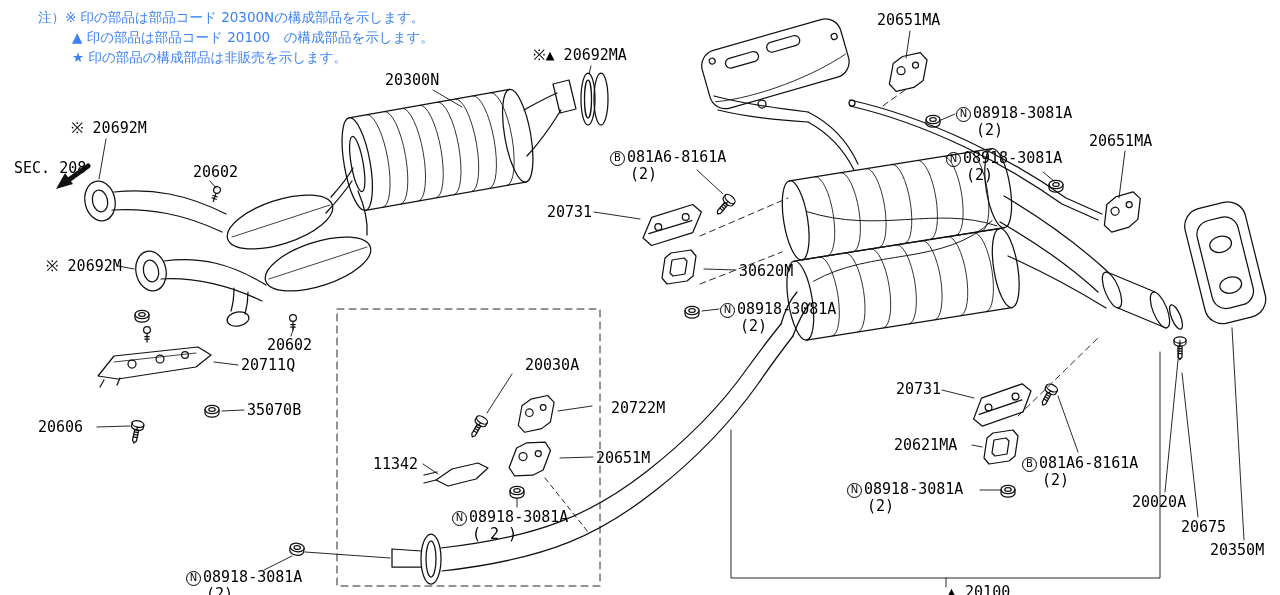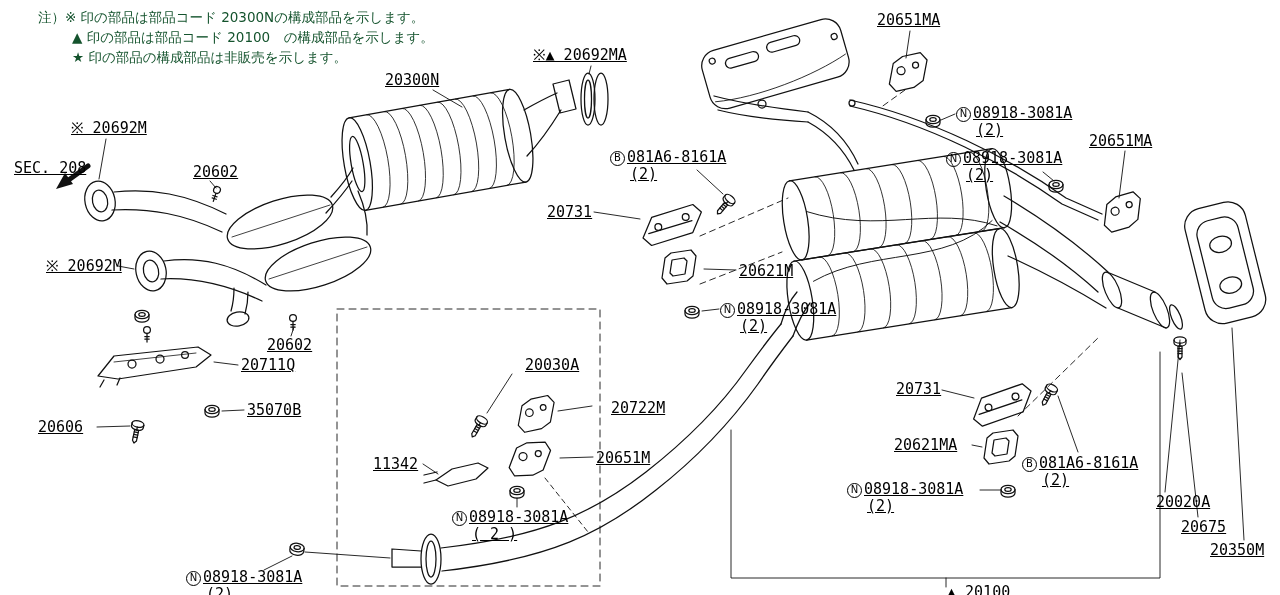--- a/index.html
+++ b/index.html
@@ -1,21 +1,21 @@
 <!DOCTYPE html>
 <html><head>
 <meta charset="utf-8">
 <style>
   html,body{margin:0;padding:0;}
   body{width:1280px;height:595px;position:relative;overflow:hidden;background:#ffffff;}
   #art{position:absolute;left:0;top:0;}
-  .lbl{position:absolute;font:15px/17px "DejaVu Sans Mono","Liberation Mono",monospace;color:#000;white-space:nowrap;text-decoration:underline;}
+  .lbl{position:absolute;font:15px/17px "DejaVu Sans Mono","Liberation Mono",monospace;color:#000;white-space:nowrap;}
   .lbl .qty{padding-left:20px;}
   .circ{display:inline-block;box-sizing:border-box;width:15px;height:15px;line-height:12px;border:1.3px solid #000;border-radius:50%;text-align:center;font-size:10px;font-family:"DejaVu Sans","Liberation Sans",sans-serif;margin-right:2px;vertical-align:1px;}
-  .note{position:absolute;font:13.5px/20px "DejaVu Sans","Liberation Sans",sans-serif;color:#14532d;white-space:nowrap;}
+  .note{position:absolute;font:13.5px/20px "DejaVu Sans","Liberation Sans",sans-serif;color:#3b82f6;white-space:nowrap;}
 </style>
 </head>
 <body>
 
 <svg id="art" width="1280" height="595" viewBox="0 0 1280 595">
   <defs>
     <g id="nut">
       <ellipse cx="0" cy="-1.5" rx="7" ry="4.2"></ellipse>
       <path d="M-7 -1.5 v3.5 M7 -1.5 v3.5 M-7 2 a7 4.2 0 0 0 14 0"></path>
       <ellipse cx="0" cy="-1.5" rx="3.2" ry="1.9"></ellipse>
@@ -237,26 +237,26 @@
 <div class="lbl" style="left:46px;top:258px">※ 20692M</div>
 <div class="lbl" style="left:267px;top:337px">20602</div>
 <div class="lbl" style="left:241px;top:357px">20711Q</div>
 <div class="lbl" style="left:247px;top:402px">35070B</div>
 <div class="lbl" style="left:38px;top:419px">20606</div>
 <div class="lbl" style="left:525px;top:357px">20030A</div>
 <div class="lbl" style="left:611px;top:400px">20722M</div>
 <div class="lbl" style="left:596px;top:450px">20651M</div>
 <div class="lbl" style="left:373px;top:456px">11342</div>
 <div class="lbl" style="left:547px;top:204px">20731</div>
-<div class="lbl" style="left:739px;top:263px">20621M</div>
+<div class="lbl" style="left:739px;top:263px">30620M</div>
 <div class="lbl" style="left:877px;top:12px">20651MA</div>
 <div class="lbl" style="left:1089px;top:133px">20651MA</div>
 <div class="lbl" style="left:896px;top:381px">20731</div>
 <div class="lbl" style="left:894px;top:437px">20621MA</div>
-<div class="lbl" style="left:1156px;top:494px">20020A</div>
+<div class="lbl" style="left:1132px;top:494px">20020A</div>
 <div class="lbl" style="left:1181px;top:519px">20675</div>
 <div class="lbl" style="left:1210px;top:542px">20350M</div>
 <div class="lbl" style="left:947px;top:584px">▲ 20100</div>
 
 <div class="lbl" style="left:956px;top:105px">
   <div><span class="circ">N</span><span>08918-3081A</span></div>
   <div class="qty">(2)</div>
 </div>
 <div class="lbl" style="left:946px;top:150px">
   <div><span class="circ">N</span><span>08918-3081A</span></div>

